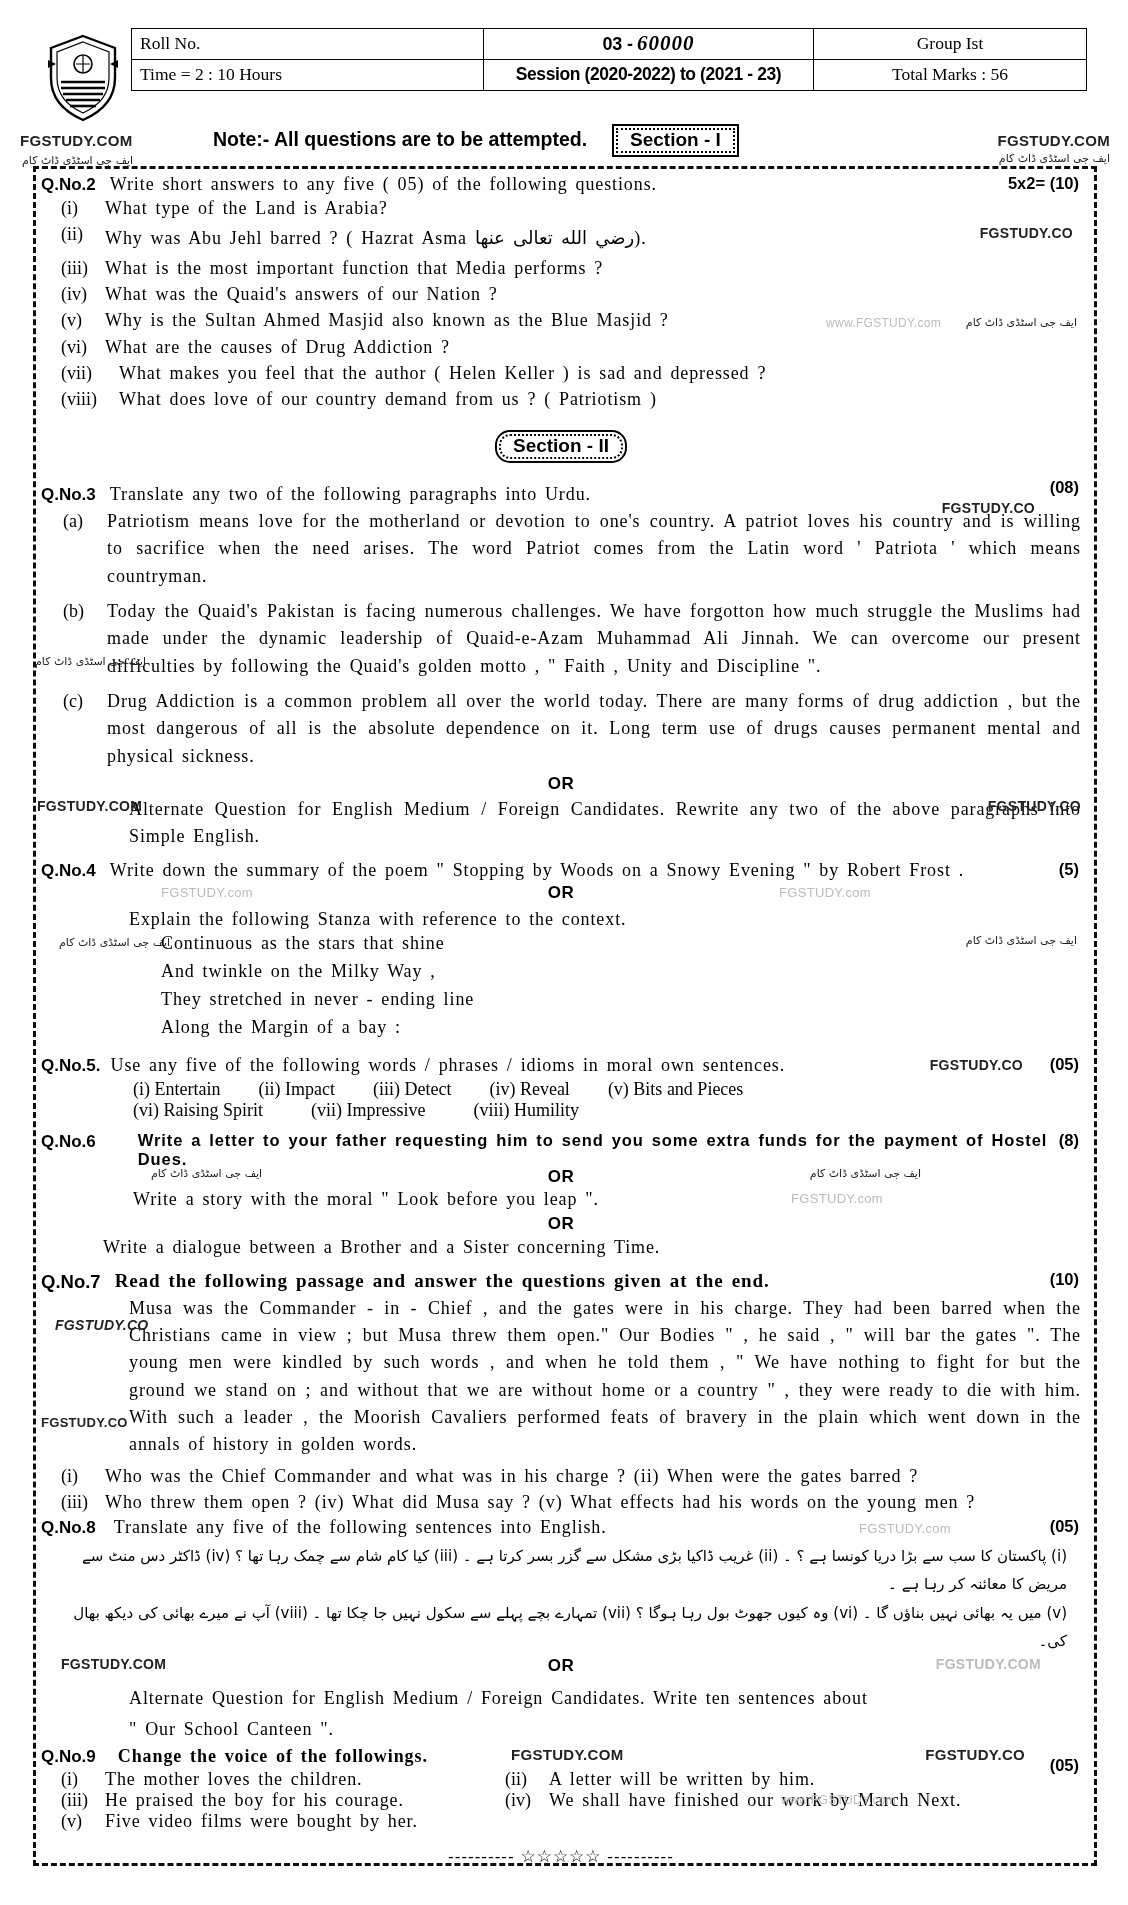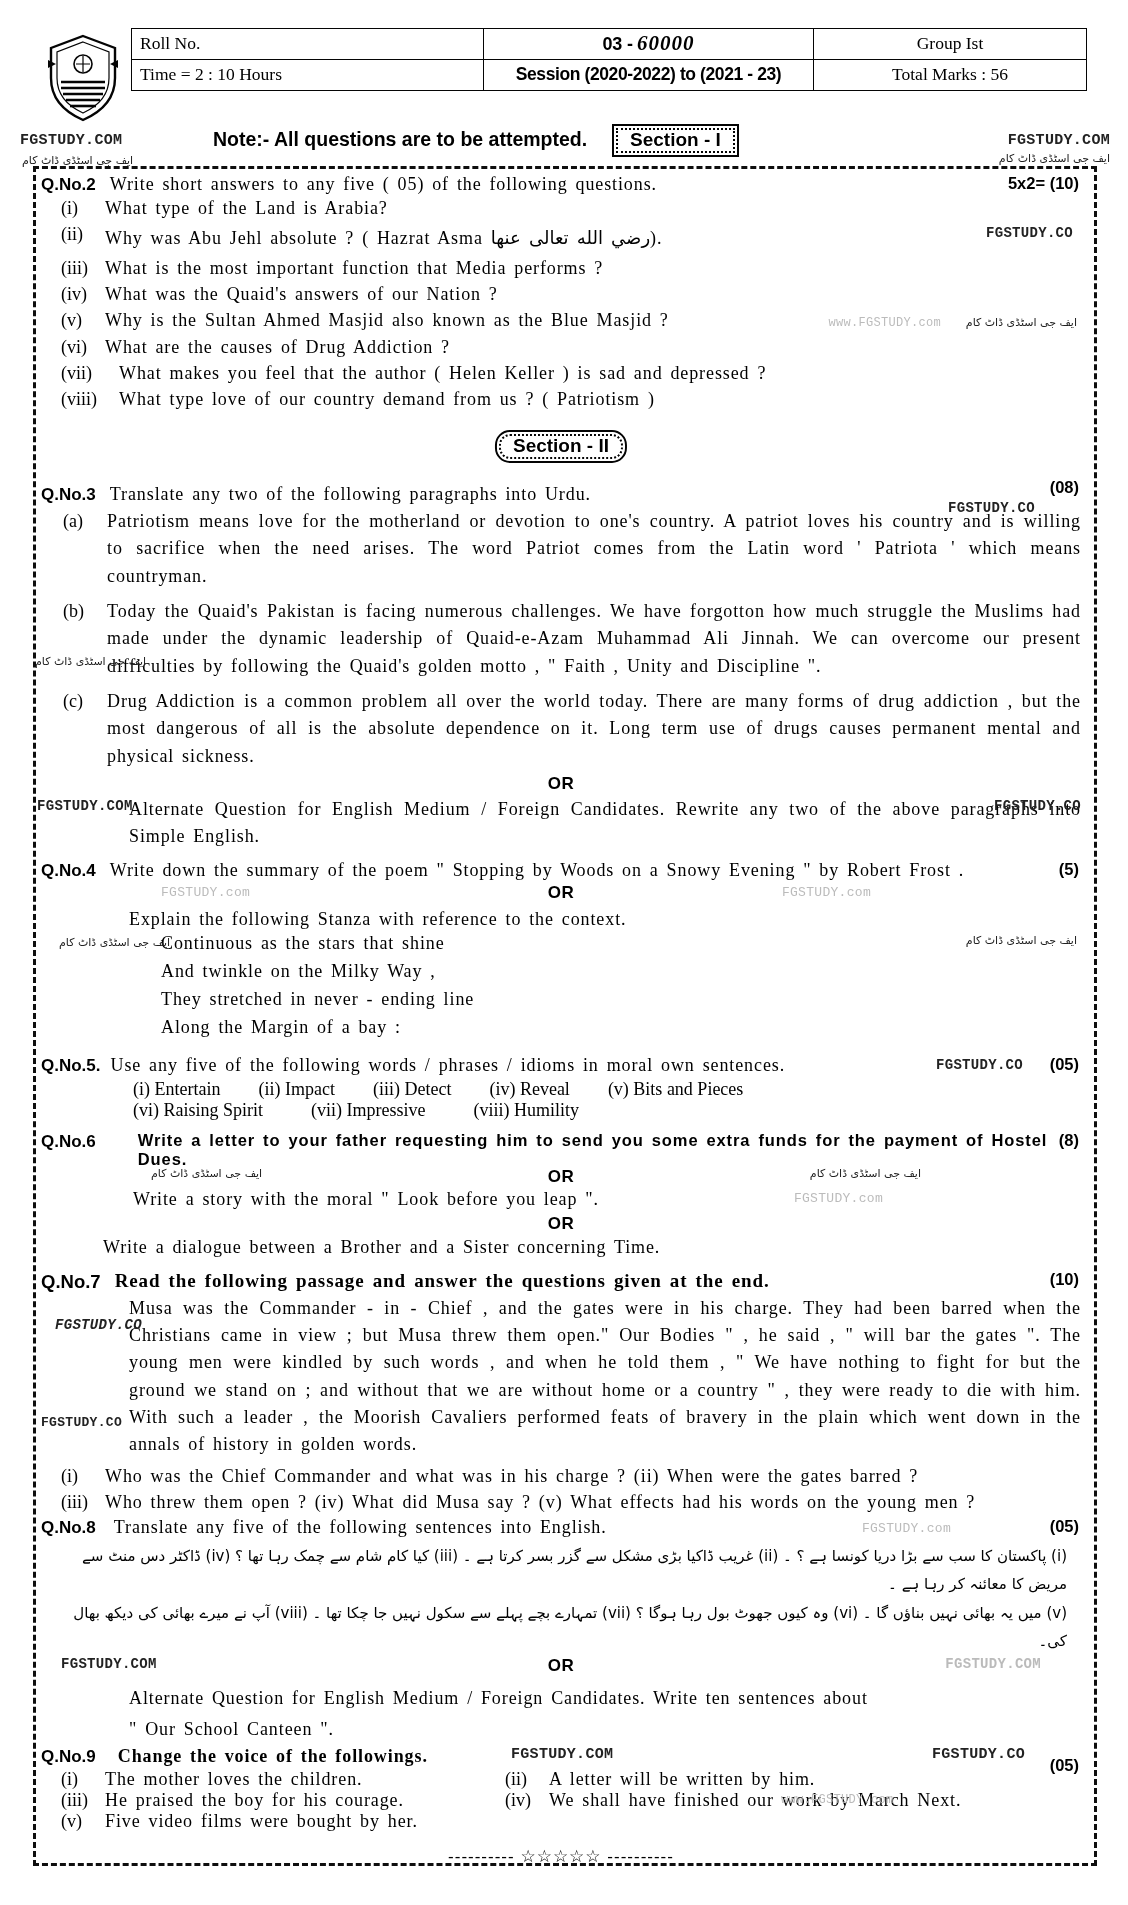--- a/index.html
+++ b/index.html
@@ -17,21 +17,21 @@
   }
 
   
   .page {
     position: absolute;
     inset: 0;
     filter: contrast(1.12);
   }
   .wm {
     position: absolute;
-    font-family: Liberation Mono, monospace;
+    font-family: Liberation Sans, sans-serif;
     color: #9a9a9a;
     letter-spacing: .3px;
     pointer-events: none;
     white-space: nowrap;
   }
   .wm.bold { font-weight: bold; color: #2c2c2c; }
   .wm.light { color: #b5b5b5; }
 
   
   .header-wrap {
@@ -272,21 +272,21 @@
     </div>
 
     <div class="item">
       <span class="rn">(i)</span>
       <span class="itxt sp">What type of  the  Land is Arabia?</span>
     </div>
 
     <div class="item" style="position:relative;">
       <span class="rn">(ii)</span>
       <span class="itxt sp">
-        <span>Why was Abu Jehl absolute ? ( Hazrat Asma</span>
+        <span>Why was Abu Jehl barred ? ( Hazrat Asma</span>
         <span class="urdu" style="display:inline; font-size:18px;">رضي الله تعالى عنها</span><span>).</span>
       </span>
       <span class="wm bold" style="right:8px; top:2px; font-size:14px;">FGSTUDY.CO</span>
     </div>
 
     <div class="item">
       <span class="rn">(iii)</span>
       <span class="itxt sp">What is the most important function that Media performs ?</span>
     </div>
     <div class="item">
@@ -302,21 +302,21 @@
     <div class="item">
       <span class="rn">(vi)</span>
       <span class="itxt sp">What are the causes of Drug Addiction ?</span>
     </div>
     <div class="item">
       <span class="rn wide">(vii)</span>
       <span class="itxt sp">What makes you feel that the author ( Helen Keller ) is sad and depressed ?</span>
     </div>
     <div class="item">
       <span class="rn wide">(viii)</span>
-      <span class="itxt sp">What type love of  our country demand from us ? ( Patriotism )</span>
+      <span class="itxt sp">What does love of  our country demand from us ? ( Patriotism )</span>
     </div>
 
     <div class="sec2-wrap" style="margin-top:16px;">
       <span class="section-box" id="sec2-box">Section - II</span>
     </div>
 
     <div class="q" style="margin-top:4px;">
       <span class="qno">Q.No.3</span>
       <span class="qtext sp" style="margin-left:14px;">Translate any two of the following paragraphs into Urdu.</span>
       <span class="marks" style="top:-6px;">(08)</span>

